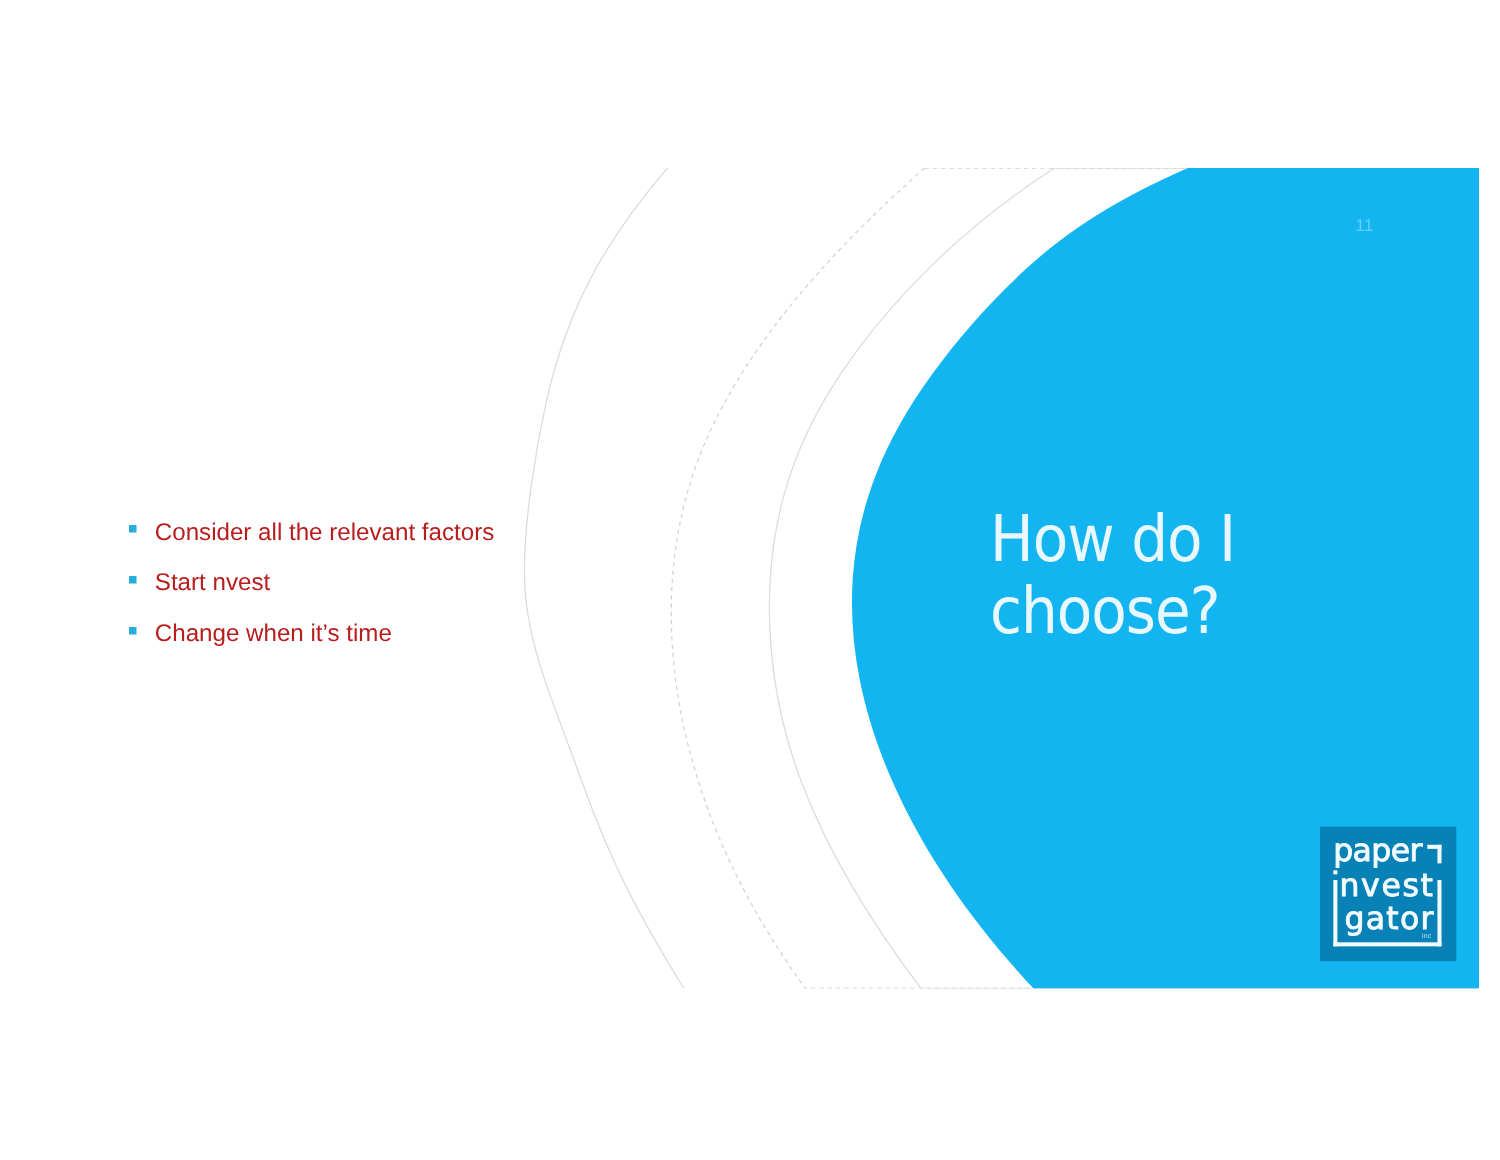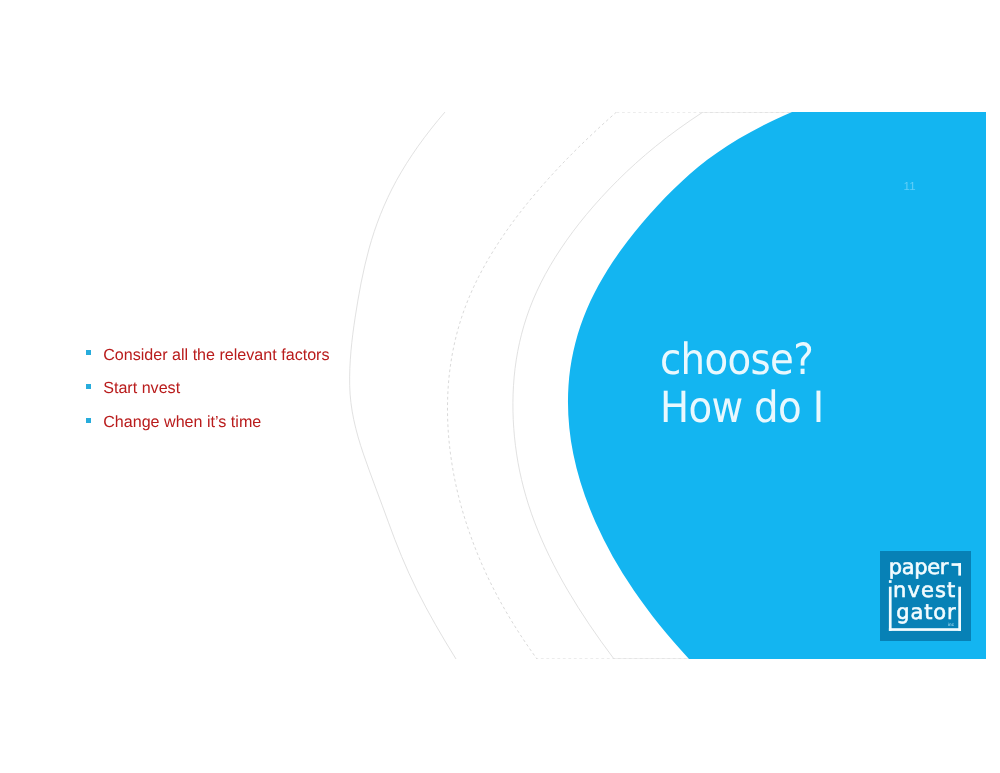--- a/index.html
+++ b/index.html
@@ -27,21 +27,21 @@
     font-family:Liberation Sans, sans-serif; font-size:16.1px;
     color:#b91c1c; white-space:nowrap; line-height:20px;
   }
   .title {
     position:absolute; left:660px; top:336px; width:320px;
     font-family:"DejaVu Sans Condensed", "DejaVu Sans", sans-serif; font-weight:200;
     font-size:43px; line-height:48px; letter-spacing:-0.65px; color:#E9F8FE;
   }
   .pagenum {
     position:absolute; left:903.5px; top:144.5px; font-family:"Liberation Sans", sans-serif;
-    font-size:11.5px; letter-spacing:0.2px; color:#62CFF8;margin-top:36px;
+    font-size:11.5px; letter-spacing:0.2px; color:#62CFF8;
   }
   .logo { position:absolute; left:880px; top:551px; width:91px; height:64px; }
   .logo-text {
     font-family:"DejaVu Sans", sans-serif; fill:#F2FCFF; font-size:21px;
     stroke:#F2FCFF; stroke-width:0.6px;
   }
   .logo-line-1 { letter-spacing:-0.4px; }
   .logo-line-2 { letter-spacing:1.1px; }
   .logo-line-3 { letter-spacing:0.85px; }
   .logo-inc {
@@ -75,22 +75,22 @@
     <div class="bullet-row">
       <span class="bullet-mark"></span>
       <span class="bullet-text">Start nvest</span>
     </div>
     <div class="bullet-row">
       <span class="bullet-mark"></span>
       <span class="bullet-text">Change when it’s time</span>
     </div>
   </div>
   <div class="title">
+    <div>How do I</div>
     <div>choose?</div>
-    <div>How do I</div>
   </div>
   <div class="pagenum">11</div>
   <div class="logo">
     <svg width="91" height="90" viewBox="0 0 91 90" xmlns="http://www.w3.org/2000/svg">
       <rect x="0" y="0" width="91" height="90" fill="#0781B6"></rect>
       <g fill="#F2FCFF">
         <rect x="8.9" y="35.7" width="2.7" height="44.2"></rect>
         <rect x="8.9" y="77.2" width="72.1" height="2.7"></rect>
         <rect x="78.3" y="35.7" width="2.7" height="44.2"></rect>
         <rect x="78.3" y="12.2" width="2.7" height="12.4"></rect>

